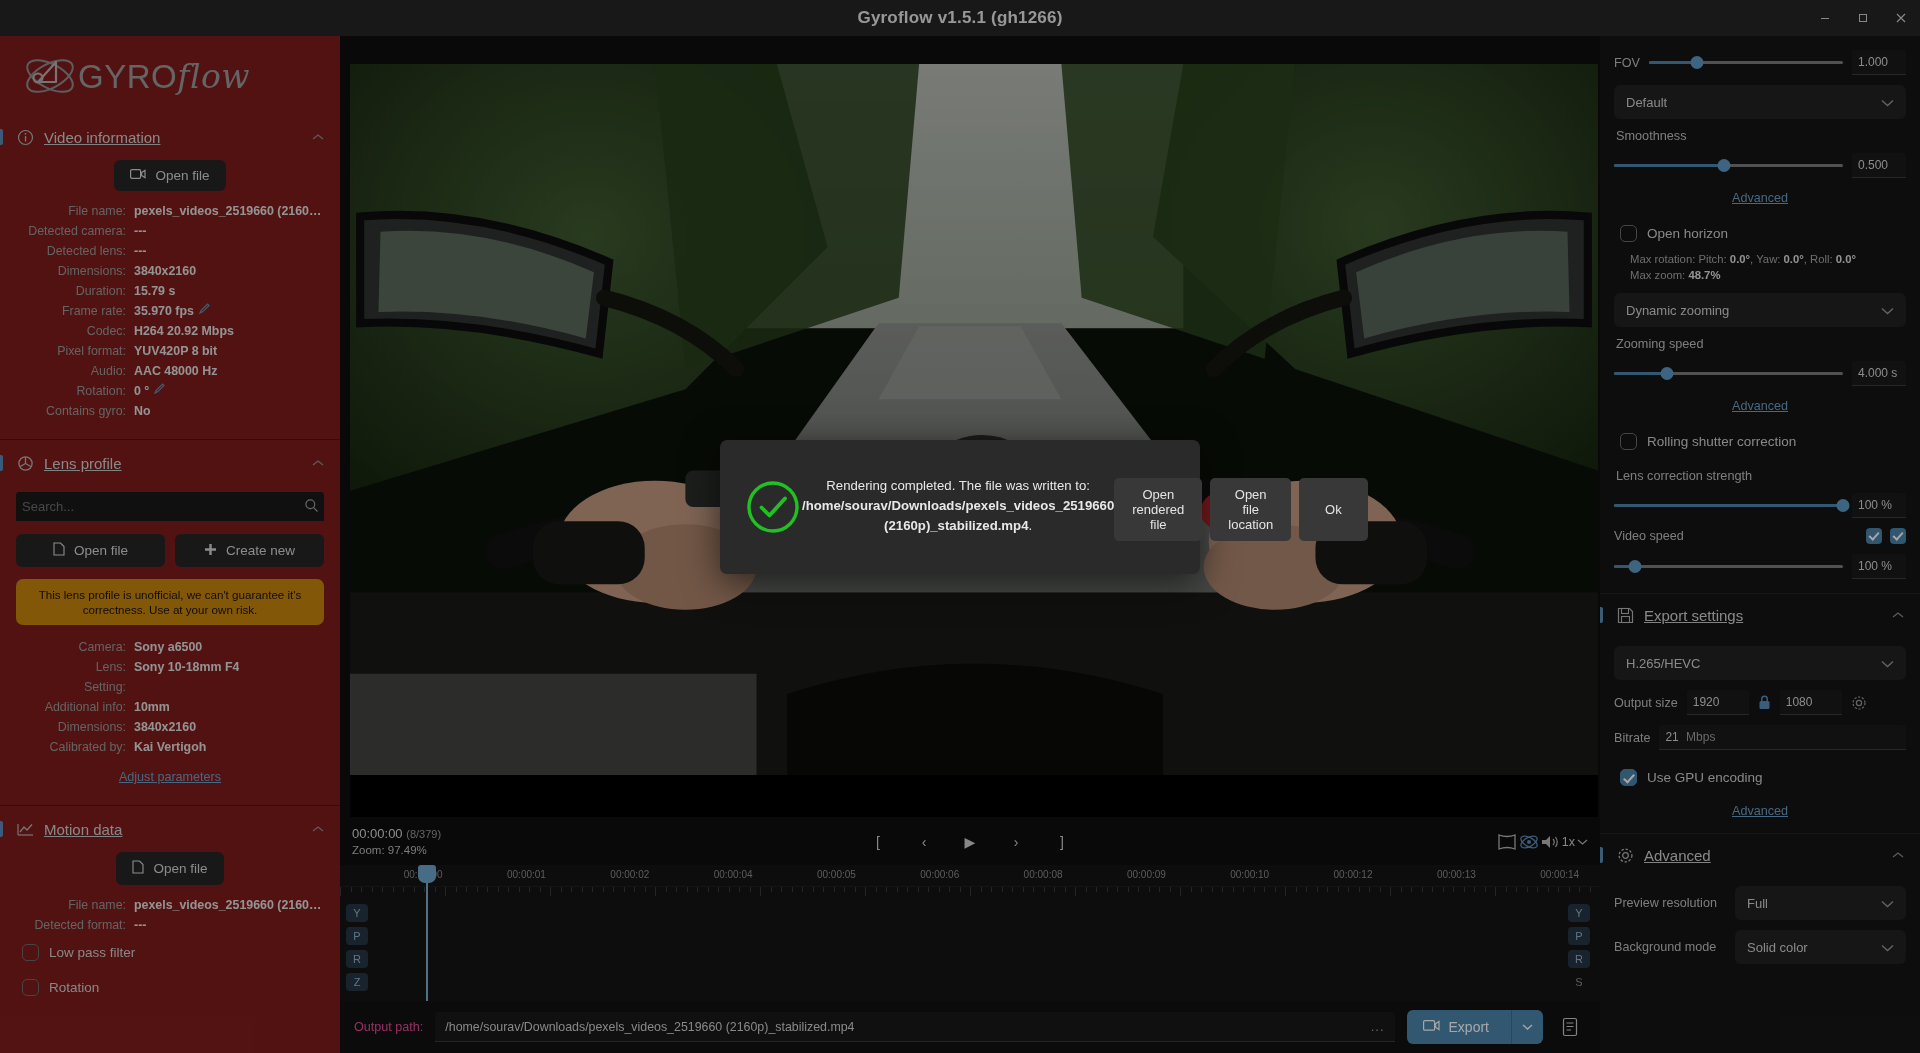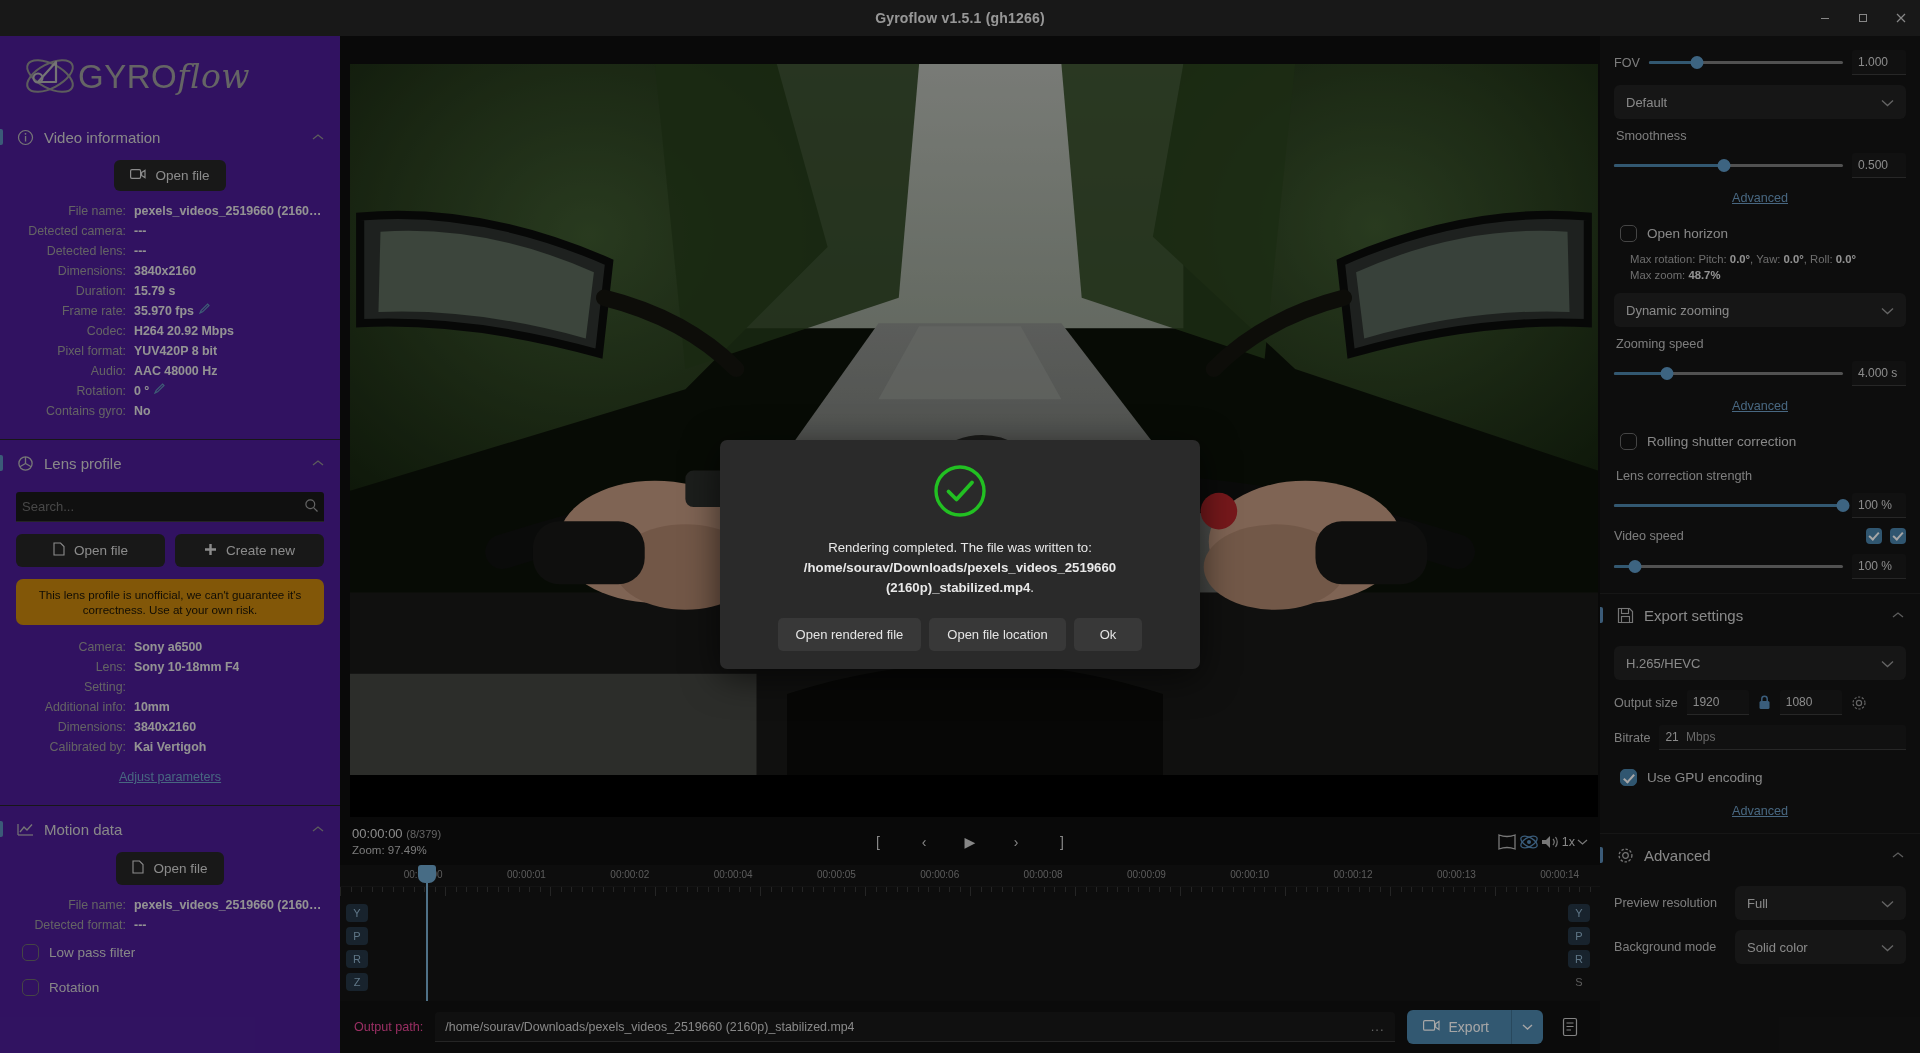--- a/index.html
+++ b/index.html
@@ -13,46 +13,46 @@
   }
   .app { position: relative; width: 1920px; height: 1053px; display: flex; flex-direction: column; }
 
   
   .titlebar {
     height: 36px; flex: 0 0 36px;
     background: #262626;
     display: flex; align-items: center; justify-content: center;
     position: relative;
   }
-  .titlebar .title { font-size: 14px; color: #e8e8e8; font-weight: bold; letter-spacing: .2px;}
+  .titlebar .title { font-size: 17px; color: #e8e8e8; font-weight: bold; letter-spacing: .2px;}
   .winbtns { position: absolute; right: 0; top: 0; height: 36px; display: flex; }
   .winbtn {
     width: 38px; height: 36px; display: flex; align-items: center; justify-content: center;
     color: #cfcfcf; font-size: 13px; cursor: default;
   }
   .winbtn svg { display:block; }
 
   
   .body { flex: 1 1 auto; display: flex; min-height: 0; }
 
   
   .sidebar {
     width: 340px; flex: 0 0 340px;
-    background: #4c1d95;
+    background: #7f1d1d;
     overflow: hidden;
     position: relative;
   }
   .logo-wrap { height: 80px; display: flex; align-items: center; padding-left: 22px; }
   .logo-text { font-size: 33px; color: #9b9b9b; letter-spacing: .5px; }
   .logo-text .flow { font-family: "DejaVu Serif", serif; font-style: italic; font-weight: normal; }
 
   .section-head {
     display: flex; align-items: center; gap: 10px;
     padding: 12px 16px 12px 16px; position: relative;
-    cursor: pointer; user-select: none;
+    cursor: pointer; user-select: none; text-decoration: underline;
   }
   .section-head::before {
     content:""; position:absolute; left:0; top: 13px; bottom: 13px; width: 3px;
     background: #5b8db8; border-radius: 0 2px 2px 0;
   }
   .section-head .sicon { width: 18px; height: 18px; flex: 0 0 18px; color: #b6b6b6; display:flex; align-items:center;justify-content:center;}
   .section-head .stitle { font-size: 15px; color: #d2d2d2; flex: 1; }
   .chev { color: #8e8e8e; font-size: 11px; }
 
   .panel-body { padding: 2px 16px 6px 16px; }
@@ -207,21 +207,21 @@
   .minicheck::after { content:""; position:absolute; left: 5px; top: 2px; width: 4px; height: 8px; border: solid #fff; border-width: 0 2px 2px 0; transform: rotate(42deg);}
   .lockicon { color: #5a8fbe; display:flex; align-items:center; }
   .gear { color: #9b9b9b; display:flex; align-items:center; cursor:pointer; }
 
   
   .modal-backdrop { position: absolute; inset: 0; background: rgba(0,0,0,0.35); z-index: 50; }
   .modal {
     position: absolute; z-index: 51; left: 720px; top: 440px; width: 480px;
     background: #2a2a2a; border-radius: 7px; padding: 22px 24px 18px;
     box-shadow: 0 8px 36px rgba(0,0,0,.6);
-    display: flex; flex-direction: column; align-items: center;
+    display: flex; flex-direction: row; align-items: center;
   }
   .modal .msg { font-size: 13.2px; color: #e8e8e8; text-align: center; line-height: 20px; margin: 14px 0 20px; }
   .modal .msg b { font-weight: bold; }
   .modal .mbtns { display: flex; gap: 8px; }
   .mbtn {
     background: #383838; border: none; border-radius: 5px; color: #e4e4e4;
     font-size: 13px; font-family: inherit; padding: 9px 18px; cursor: pointer;
   }
 </style>
 </head>

